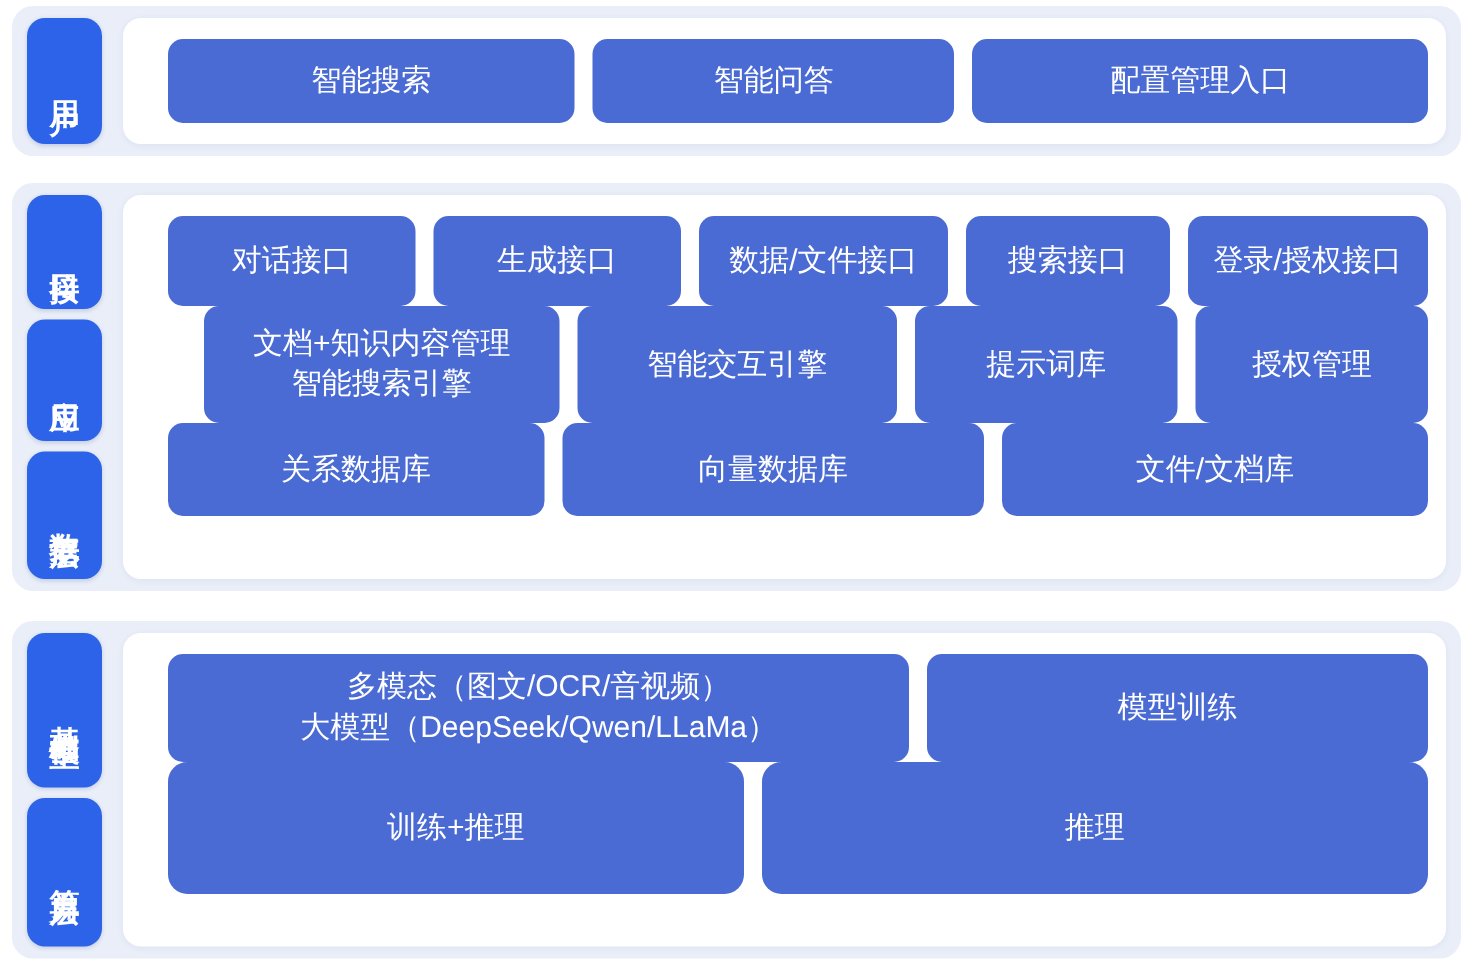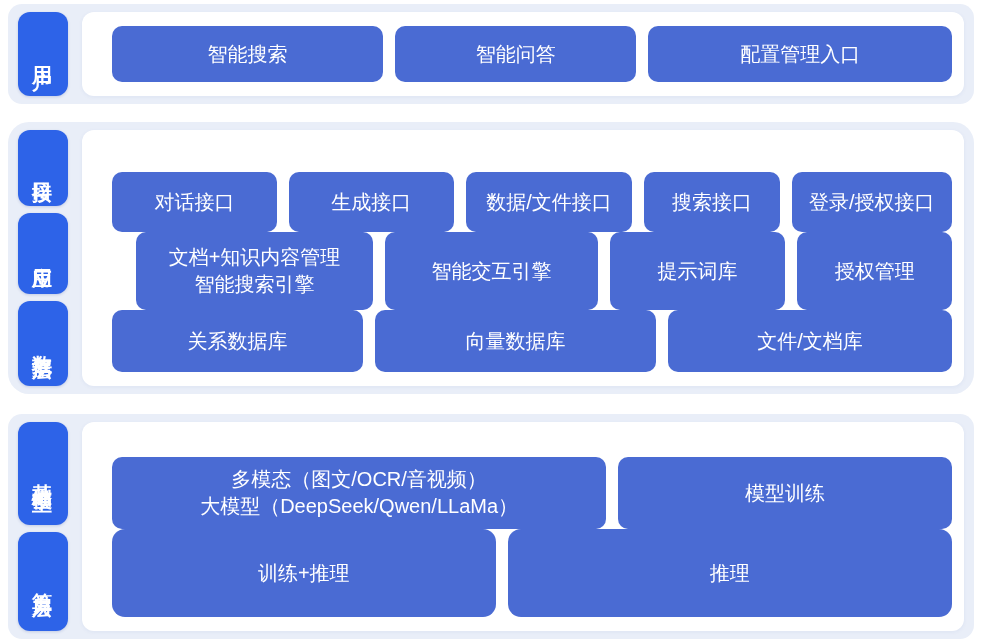--- a/index.html
+++ b/index.html
@@ -12,21 +12,21 @@
   html,body{width:982px;height:642px;background:#ffffff;overflow:hidden;
     font-family:"Liberation Sans","DejaVu Sans",sans-serif;}
   .page{width:982px;height:642px;padding:4px 8px 2px 8px;}
   .section{
     background:var(--section-bg);
     border-radius:14px;
     display:flex;
     padding:8px 10px;
   }
   .sec-user{height:100px;margin-bottom:18px;}
-  .sec-middle{height:272px;margin-bottom:20px;border-radius:21px;}
+  .sec-middle{height:272px;margin-bottom:20px;}
   .sec-bottom{height:225px;}
   .labels{
     width:50px;
     display:flex;
     flex-direction:column;
     gap:7px;
     margin-right:14px;
     flex:none;
   }
   .pill{
@@ -43,21 +43,21 @@
     letter-spacing:3px;
     box-shadow:0 1px 3px rgba(20,50,140,0.18);
   }
   .panel{
     flex:1;
     background:var(--panel-bg);
     border-radius:12px;
     padding:14px 12px 14px 30px;
     display:flex;
     flex-direction:column;
-    justify-content:flex-end;
+    justify-content:flex-start;
     box-shadow:0 1px 4px rgba(30,60,150,0.06);
   }
   .row{display:flex;gap:12px;}
   .btn{
     background:var(--btn-blue);
     color:#fff;
     border-radius:10px;
     display:flex;
     align-items:center;
     justify-content:center;

